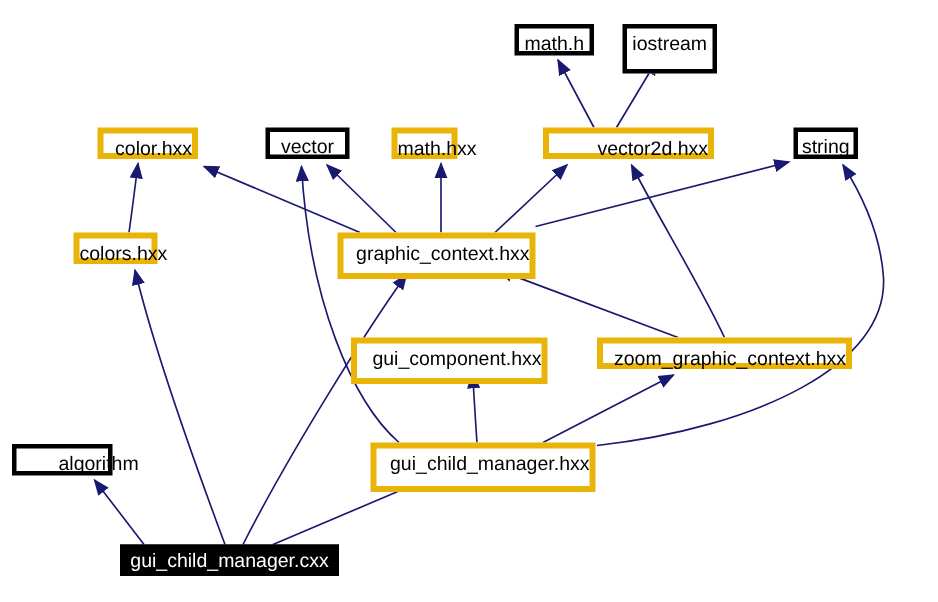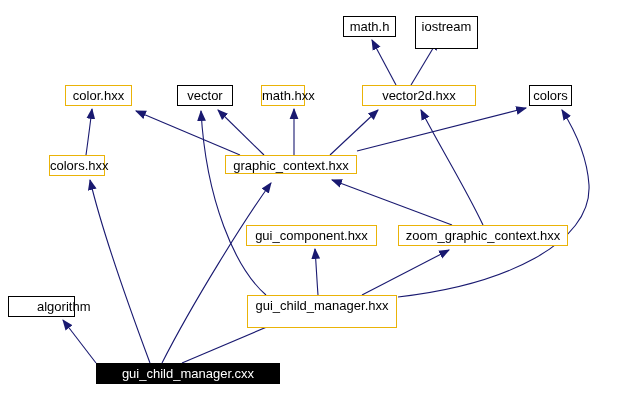--- a/index.html
+++ b/index.html
@@ -15,22 +15,22 @@
   .node{
     position:absolute;
     box-sizing:border-box;
     font-size:13px;
     line-height:19px;
     text-align:center;
     white-space:nowrap;
     color:#000000;
     background:#ffffff;
   }
-  .node.project{border:1px solid #eab308;}
-  .node.external{border:1px solid #000000;}
+  .node.project{border:4px solid #eab308;text-align:right;}
+  .node.external{border:3px solid #000000;}
   .node.current{border:1px solid #000000;background:#000000;color:#ffffff;}
 </style>
 </head>
 <body>
 
 <div id="canvas" style="background: rgb(255, 255, 255);">
   <svg id="edge-layer" width="625" height="401" viewBox="0 0 625 401" xmlns="http://www.w3.org/2000/svg">
     <defs>
       <marker id="arrow" viewBox="0 0 10 10" refX="9" refY="5" markerWidth="10" markerHeight="10" orient="auto">
         <path d="M0,1 L10,5 L0,9 z" id="arrow-shape" fill="#191970"></path>
@@ -57,22 +57,22 @@
         <path d="M182,363 L288,318" class="edge" stroke="#191970" marker-end="url(#arrow)"></path>
       </g>
   </svg>
   <div id="nodes">
       <div class="node external" style="left: 343px; top: 16px; width: 53px; height: 21px;">math.h</div>
       <div class="node external" style="left: 415px; top: 16px; width: 63px; height: 33px;">iostream</div>
       <div class="node project" style="left: 65px; top: 85px; width: 67px; height: 21px;">color.hxx</div>
       <div class="node external" style="left: 177px; top: 85px; width: 56px; height: 21px;">vector</div>
       <div class="node project" style="left: 261px; top: 85px; width: 44px; height: 21px;">math.hxx</div>
       <div class="node project" style="left: 362px; top: 85px; width: 114px; height: 21px;">vector2d.hxx</div>
-      <div class="node external" style="left: 529px; top: 85px; width: 43px; height: 21px;">colors</div>
+      <div class="node external" style="left: 529px; top: 85px; width: 43px; height: 21px;">string</div>
       <div class="node project" style="left: 49px; top: 155px; width: 56px; height: 21px;">colors.hxx</div>
-      <div class="node project" style="left: 225px; top: 155px; width: 132px; height: 19px;">graphic_context.hxx</div>
-      <div class="node project" style="left: 246px; top: 225px; width: 131px; height: 21px;">gui_component.hxx</div>
+      <div class="node project" style="left: 225px; top: 155px; width: 132px; height: 31px;">graphic_context.hxx</div>
+      <div class="node project" style="left: 234px; top: 225px; width: 131px; height: 31px;">gui_component.hxx</div>
       <div class="node project" style="left: 398px; top: 225px; width: 170px; height: 21px;">zoom_graphic_context.hxx</div>
       <div class="node external" style="left: 8px; top: 296px; width: 67px; height: 21px; padding-left: 28px;">algorithm</div>
       <div class="node project" style="left: 247px; top: 295px; width: 150px; height: 33px;">gui_child_manager.hxx</div>
-      <div class="node current" style="left: 96px; top: 363px; width: 184px; height: 21px;">gui_child_manager.cxx</div>
+      <div class="node current" style="left: 80px; top: 363px; width: 146px; height: 21px;">gui_child_manager.cxx</div>
     </div>
 </div>
 
 </body></html>

